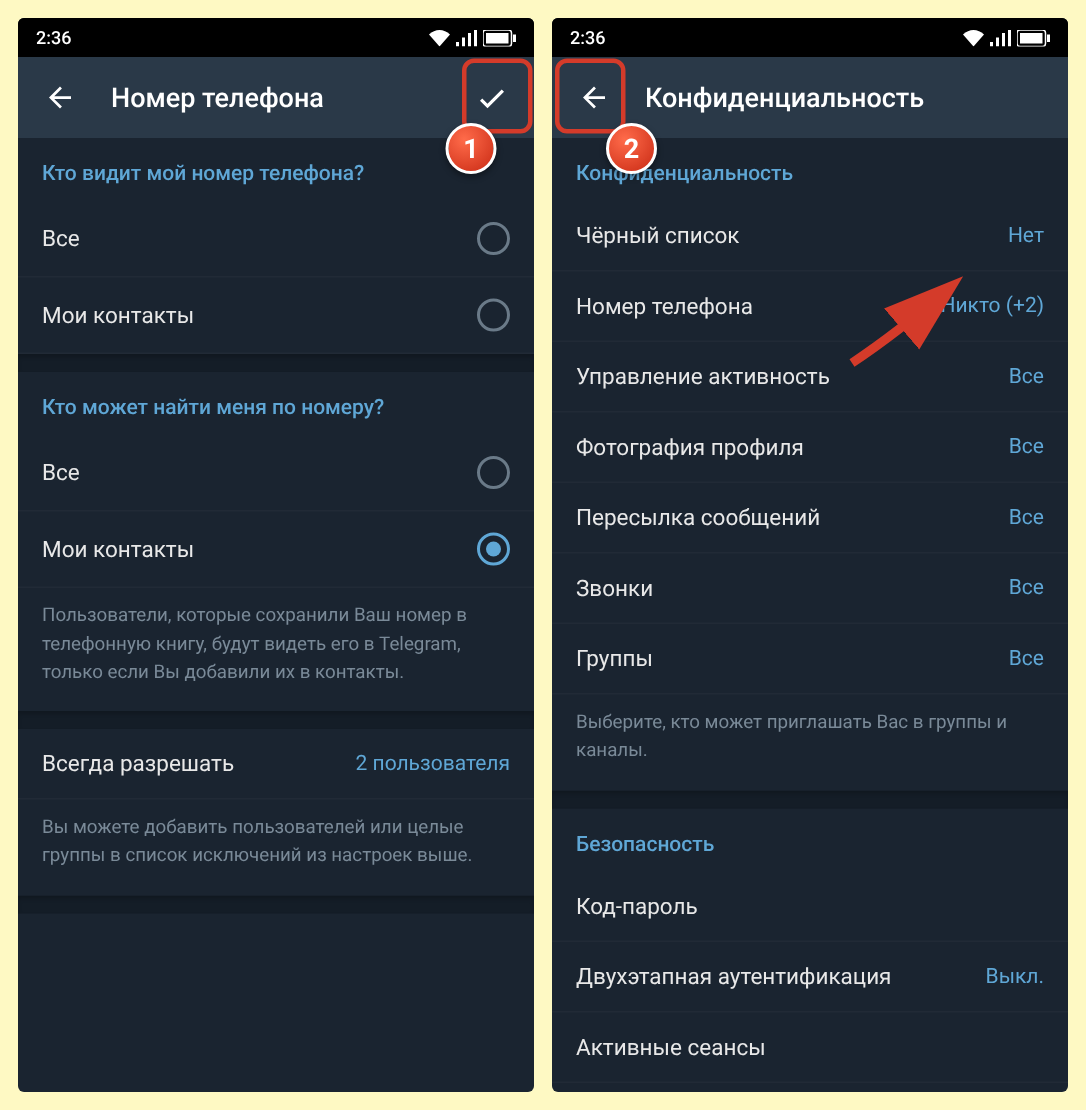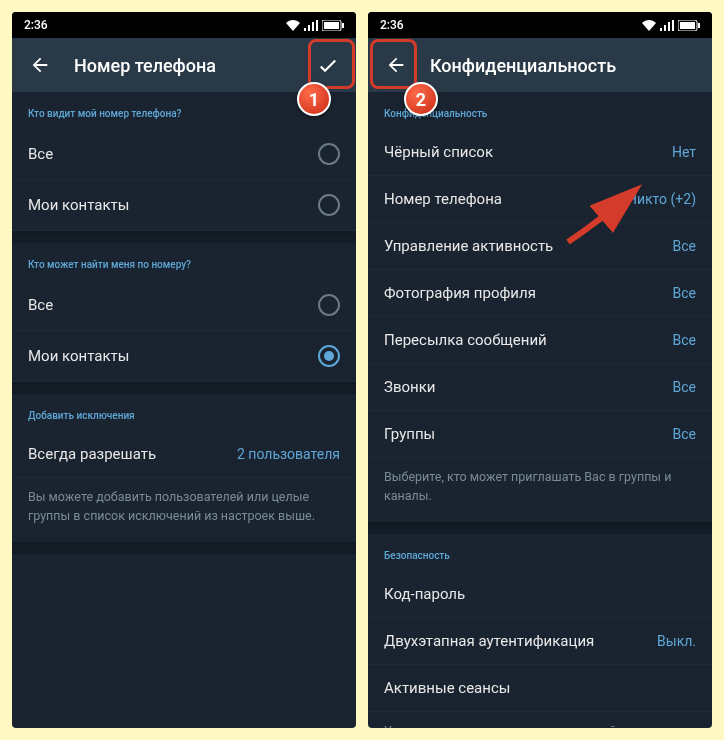--- a/index.html
+++ b/index.html
@@ -59,21 +59,21 @@
     margin-left: 20px;
     flex: 1;
   }
   .app-bar .confirm-btn {
     width: 28px; height: 28px;
     display: flex; align-items: center; justify-content: center;
   }
   .content { flex: 1; overflow-y: auto; }
   .section-header {
     color: #5fa7d6;
-    font-size: 10px;
+    font-size: 14px;
     font-weight: 500;
     padding: 16px 16px 10px 16px;
   }
   .row {
     display: flex;
     align-items: center;
     justify-content: flex-end;
     padding: 14px 16px;
     color: #e8e8e8;
     font-size: 15px;
@@ -190,24 +190,24 @@
 
       <div class="section-header">Кто может найти меня по номеру?</div>
       <div class="row">
         <span class="label">Все</span>
         <span class="radio"></span>
       </div>
       <div class="row">
         <span class="label">Мои контакты</span>
         <span class="radio selected"></span>
       </div>
+      <div class="hint">Пользователи, которые сохранили Ваш номер в телефонную книгу, будут видеть его в Telegram, только если Вы добавили их в контакты.</div>
 
       <div class="divider"></div>
 
-      <div class="section-header">Добавить исключения</div>
       <div class="row">
         <span class="label">Всегда разрешать</span>
         <span class="value">2 пользователя</span>
       </div>
       <div class="hint">Вы можете добавить пользователей или целые группы в список исключений из настроек выше.</div>
       <div class="divider"></div>
     </div>
 
     <div class="highlight-box" style="top:27px; left:296px; width:47px; height:50px;"></div>
     <div class="badge" style="top:70px; left:285px;">1</div>

